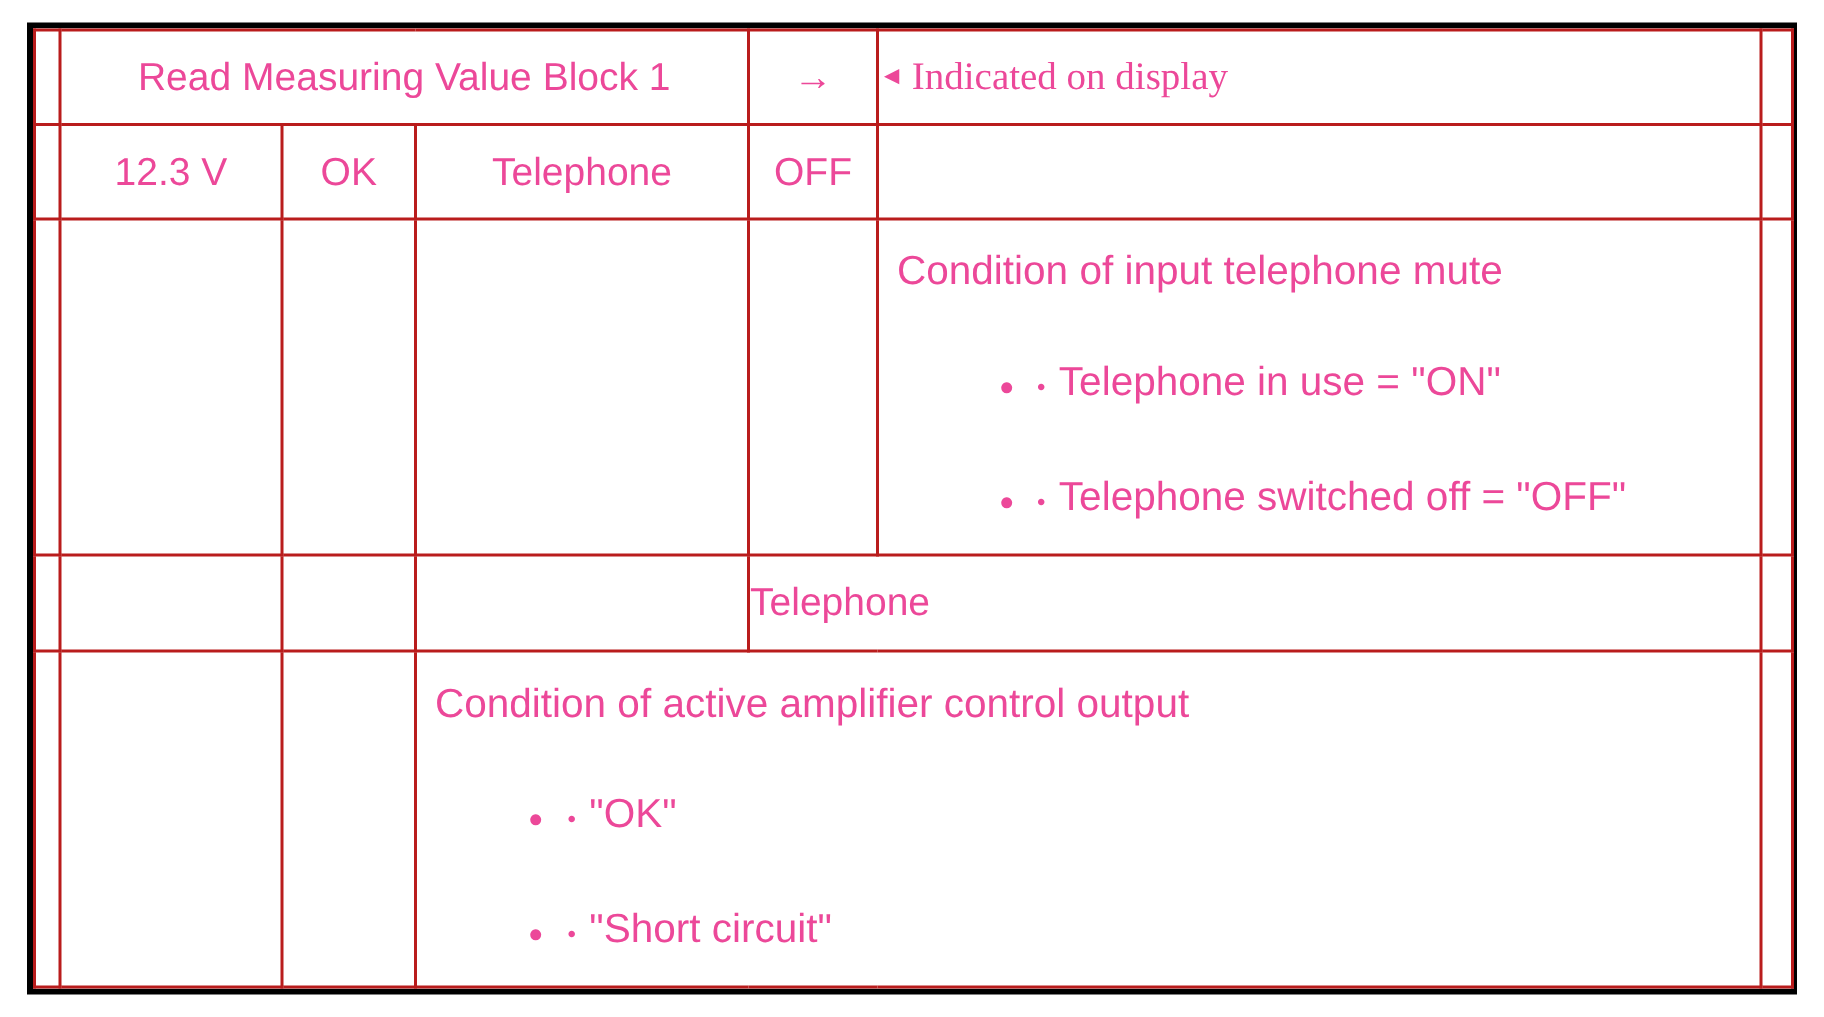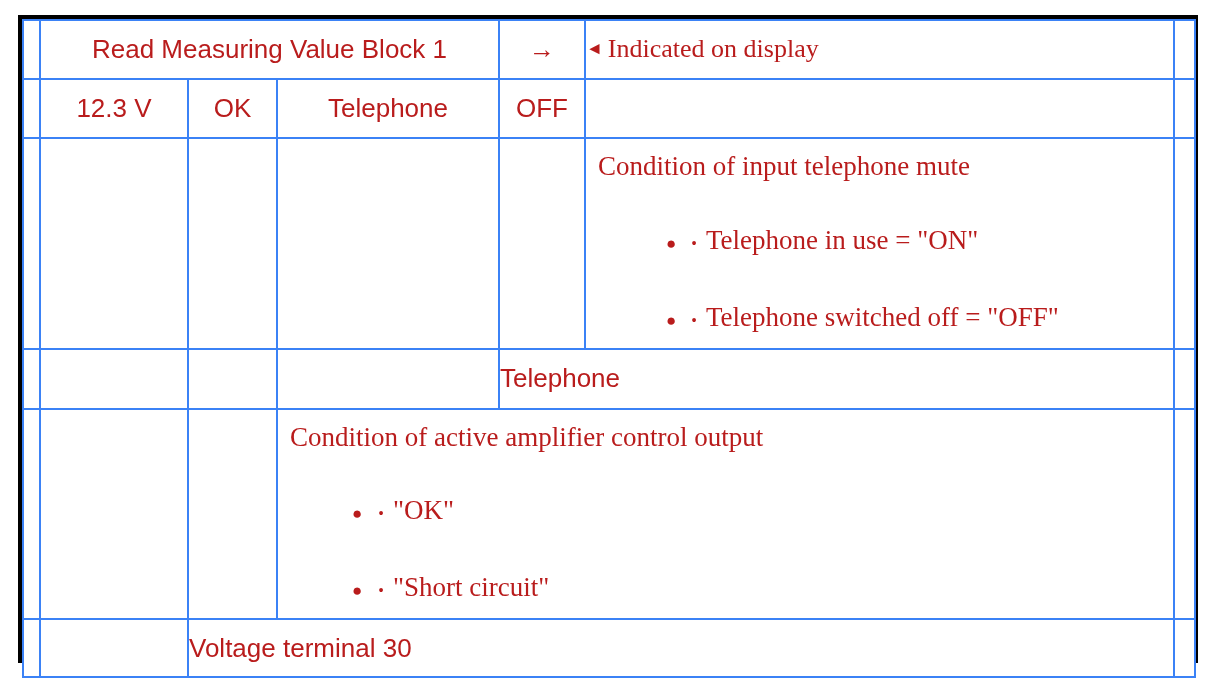--- a/index.html
+++ b/index.html
@@ -36,26 +36,26 @@
 
   table.data-table {
     width: 100%;
     height: 100%;
     border-collapse: collapse;
     table-layout: fixed;
     background: #ffffff;
   }
 
   table.data-table td {
-    border: 2px solid #3b82f6;
+    border: 2px solid #b91c1c;
     padding: 0 0;
     vertical-align: middle;
     font-size: 26px;
     line-height: 1.18;
-    color: #b91c1c;
+    color: #ec4899;
     background: #ffffff;
   }
 
   
   .c-gutter-left  { width: 17px; }
   .c-val          { width: 148px; }
   .c-status       { width: 89px; }
   .c-name         { width: 222px; }
   .c-state        { width: 86px; }
   .c-desc         { width: 589px; }
@@ -82,21 +82,20 @@
     display: inline-block;
     font-size: 17px;
     line-height: 1;
     vertical-align: 3px;
     margin-right: 5px;
   }
 
   .desc-block {
     padding: 12px 10px 14px 12px;
     box-sizing: border-box;
-    font-family: Liberation Serif, serif;
   }
   .desc-heading {
     font-size: 27px;
     white-space: nowrap;
   }
   .bullet-list {
     margin: 0;
     padding: 0;
     list-style: none;
   }
@@ -222,24 +221,18 @@
                     <span class="bullet-big">●</span>
                     <span class="bullet-small">•</span>
                     <span class="bullet-text">"Short circuit"</span>
                   </li>
               </ul>
             </div>
           </td>
           <td class="blank-cell"></td>
         </tr>
 
-        <tr style="height:58px;">
-          <td class="blank-cell"></td>
-          <td class="blank-cell"></td>
-          <td class="row-voltage" colspan="4">Voltage terminal 30</td>
-          <td class="blank-cell"></td>
-        </tr>
 
       </tbody>
     </table>
   </div>
 
 </div>
 
 </body></html>

